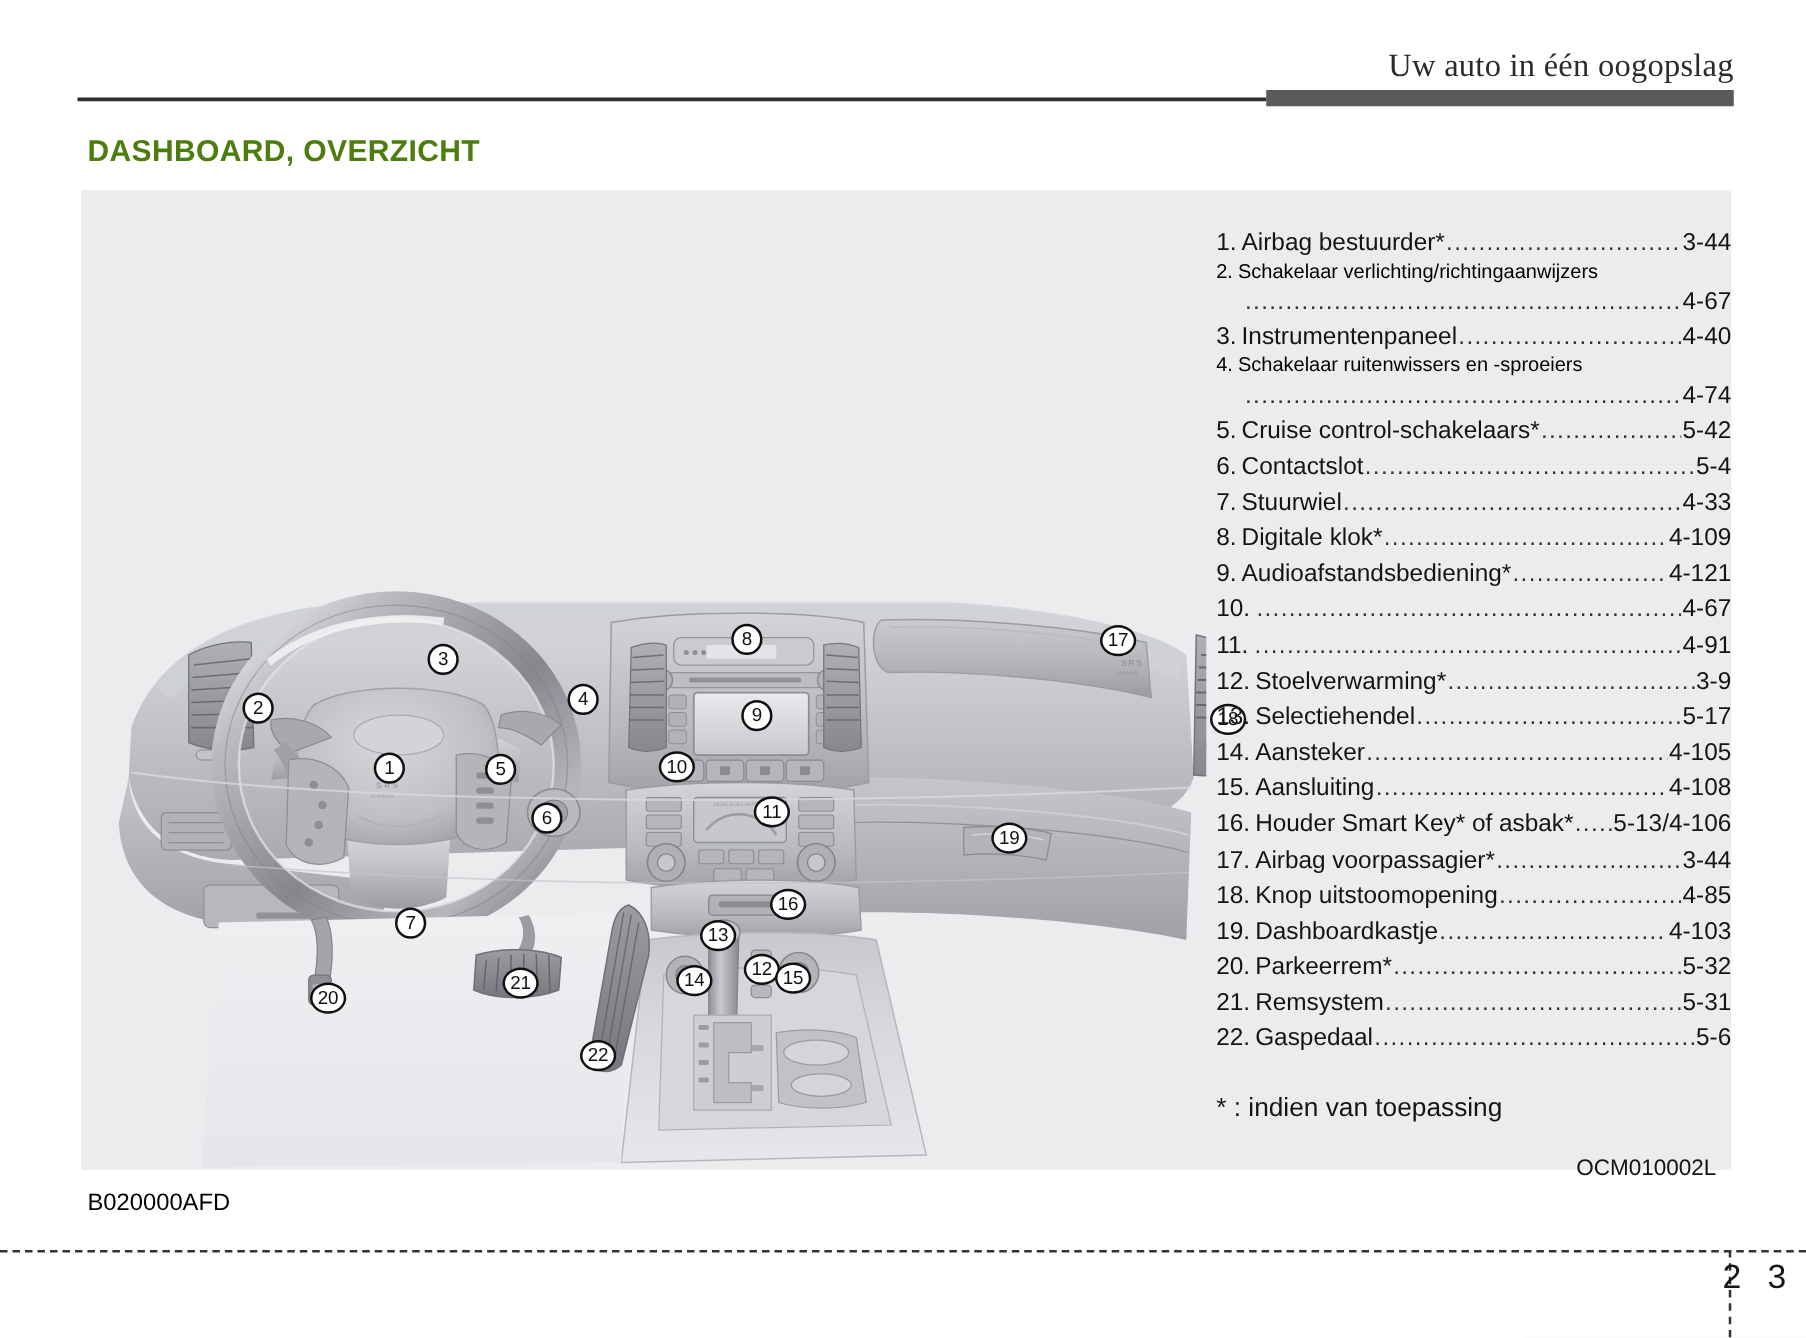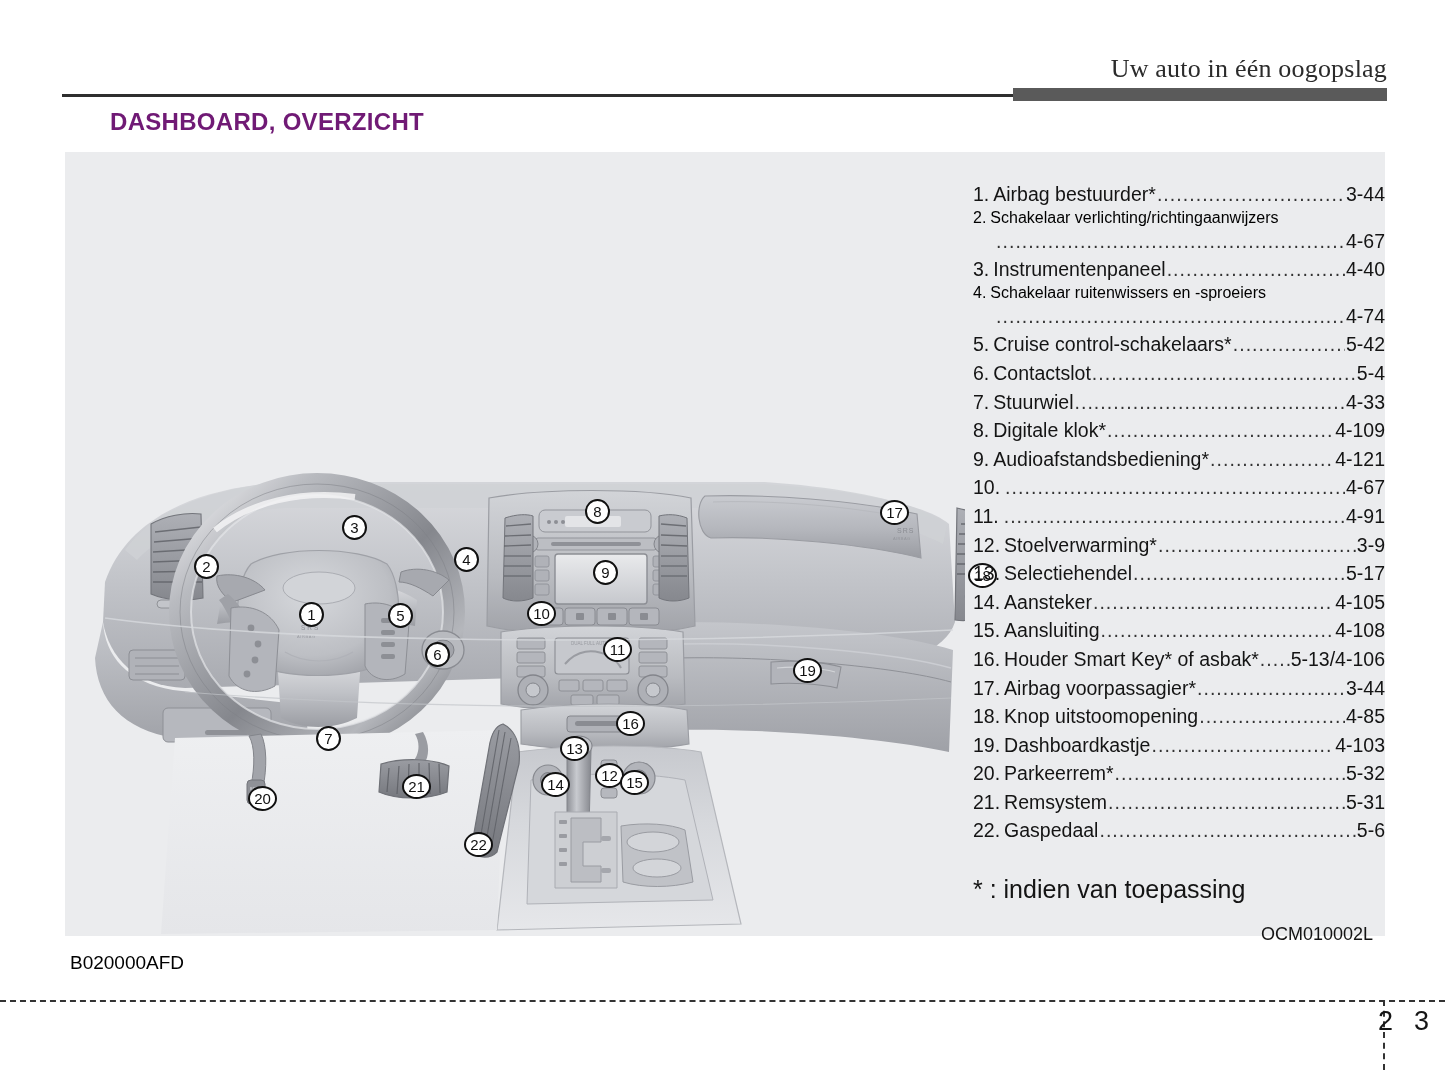--- a/index.html
+++ b/index.html
@@ -11,21 +11,21 @@
     width: 1445px;
     height: 1070px;
     position: relative;
     font-family: "Liberation Sans", sans-serif;
     overflow: hidden;
   }
 
   
   #header-area {
     position: absolute;
-    left: 0; top: 16px;
+    left: 0; top: 0;
     width: 1445px; height: 90px;
   }
   #header-title {
     position: absolute;
     right: 58px; top: 38px;
     font-family: "Liberation Serif", serif;
     font-size: 26px;
     color: #2b2b2b;
     letter-spacing: 0.2px;
     white-space: nowrap;
@@ -42,23 +42,22 @@
     width: 951px; height: 3px;
     background: #2e2e2e;
   }
 
   
   #section-title {
     position: absolute;
     left: 70px; top: 108px;
     font-size: 24px;
     font-weight: bold;
-    color: #701a75;
+    color: #4d7c0f;
     letter-spacing: 0.3px;
-    margin-left: 40px;
   }
 
   
   #content-panel {
     position: absolute;
     left: 65px; top: 152px;
     width: 1320px; height: 784px;
     background: #ebecee;
   }
 
@@ -108,21 +107,21 @@
     color: #141414;
     line-height: 28.6px;
     white-space: nowrap;
     display: flex;
     align-items: baseline;
     padding-left: 22px;
   }
   #legend-footnote {
     position: absolute;
     left: 908px; top: 723px;
-    font-size: 25px;
+    font-size: 21px;
     color: #141414;
   }
   #drawing-code {
     position: absolute;
     right: 12px; top: 772px;
     font-size: 18px;
     color: #141414;
   }
 
   

